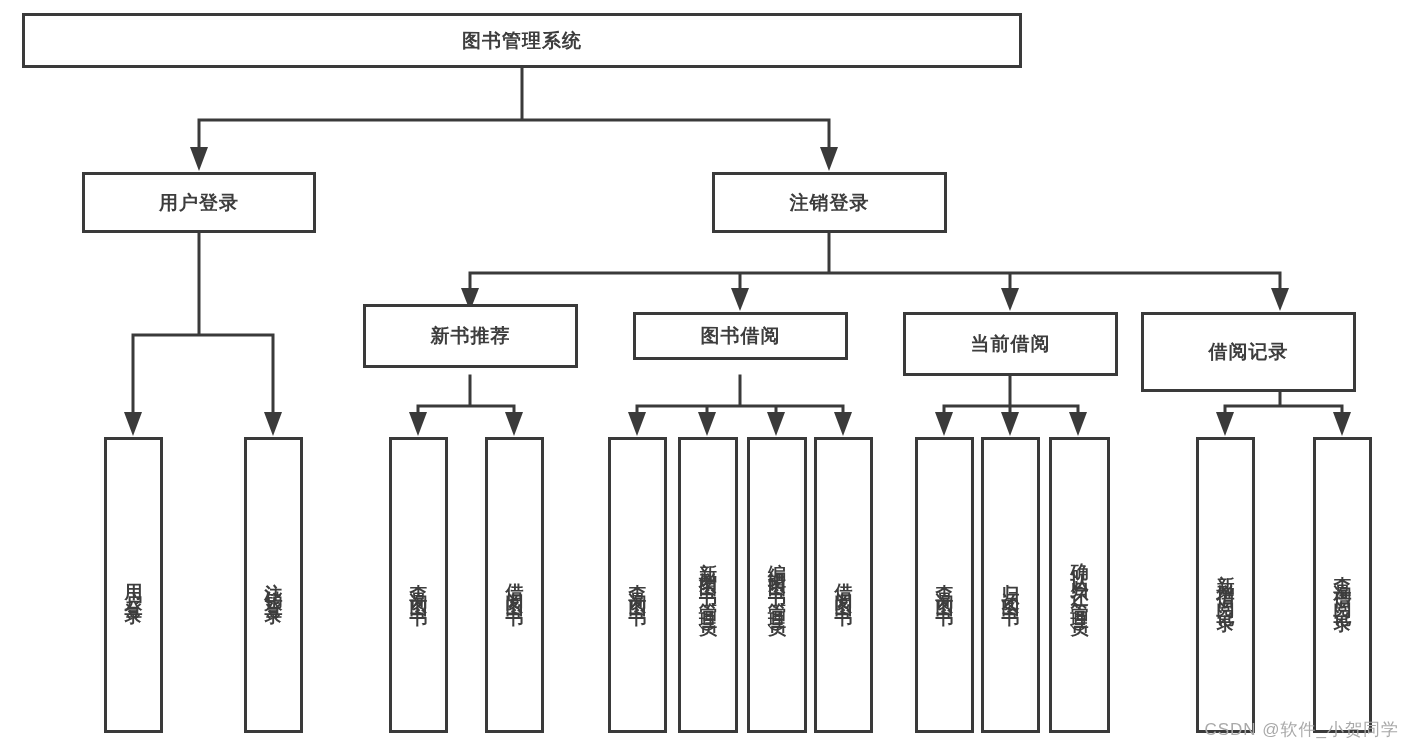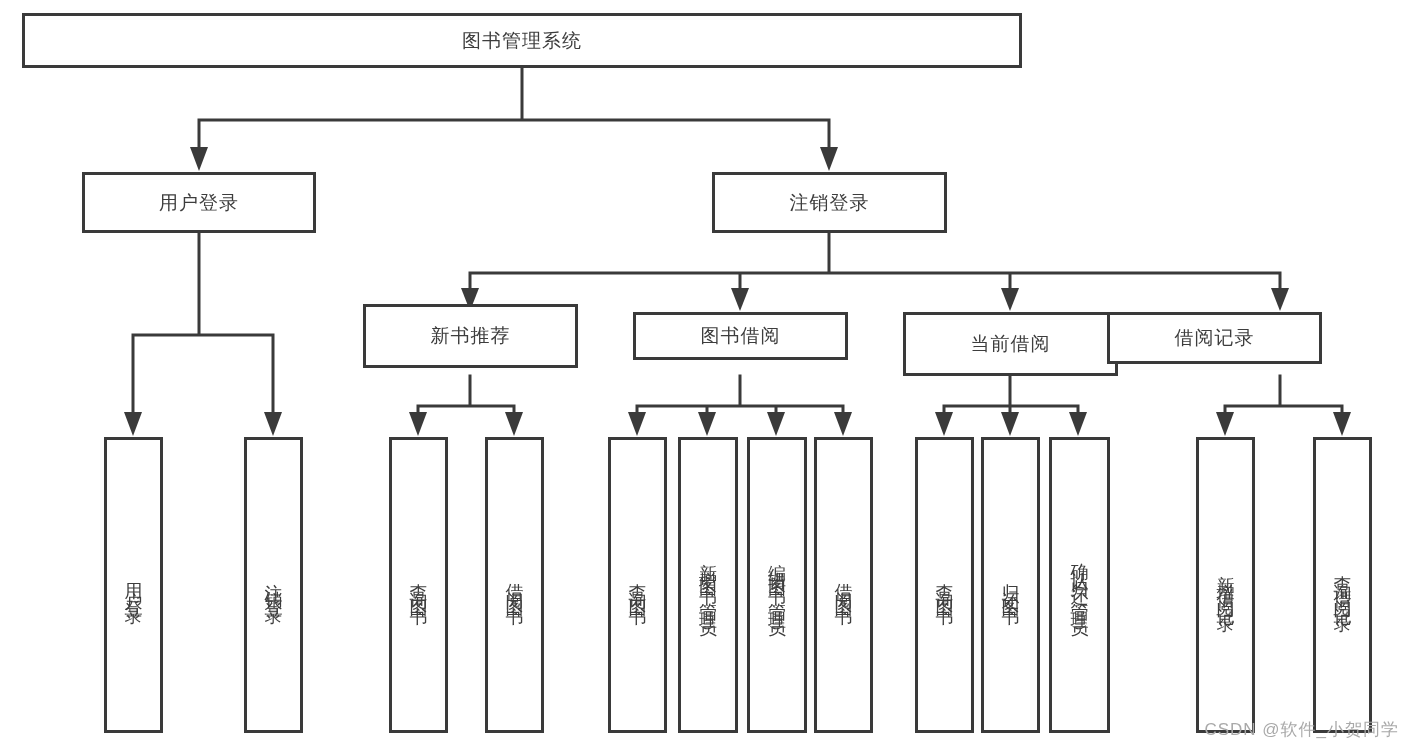--- a/index.html
+++ b/index.html
@@ -25,20 +25,21 @@
   .node {
     position: absolute;
     box-sizing: border-box;
     border: 3px solid #3a3a3a;
     background: #ffffff;
     color: #3d3d3d;
     display: flex;
     align-items: center;
     justify-content: center;
     text-align: center;
+    font-weight: bold;
   }
   .h-node {
     font-size: 19px;
     letter-spacing: 1px;
     white-space: nowrap;
   }
   .root-node {
     font-size: 19px;
     letter-spacing: 1px;
   }
@@ -111,21 +112,21 @@
 
   <div class="node h-node" style="left:363px; top:304px; width:215px; height:64px;">
     <span>新书推荐</span>
   </div>
   <div class="node h-node" style="left:633px; top:312px; width:215px; height:48px;">
     <span>图书借阅</span>
   </div>
   <div class="node h-node" style="left:903px; top:312px; width:215px; height:64px;">
     <span>当前借阅</span>
   </div>
-  <div class="node h-node" style="left:1107px; top:312px; width:215px; height:52px;">
+  <div class="node h-node" style="left:1141px; top:312px; width:215px; height:80px;">
     <span>借阅记录</span>
   </div>
 
   <div class="node leaf" style="left:104px; top:437px; width:59px; height:296px;">
     <span>用户登录</span>
   </div>
   <div class="node leaf" style="left:244px; top:437px; width:59px; height:296px;">
     <span>注销登录</span>
   </div>
 

